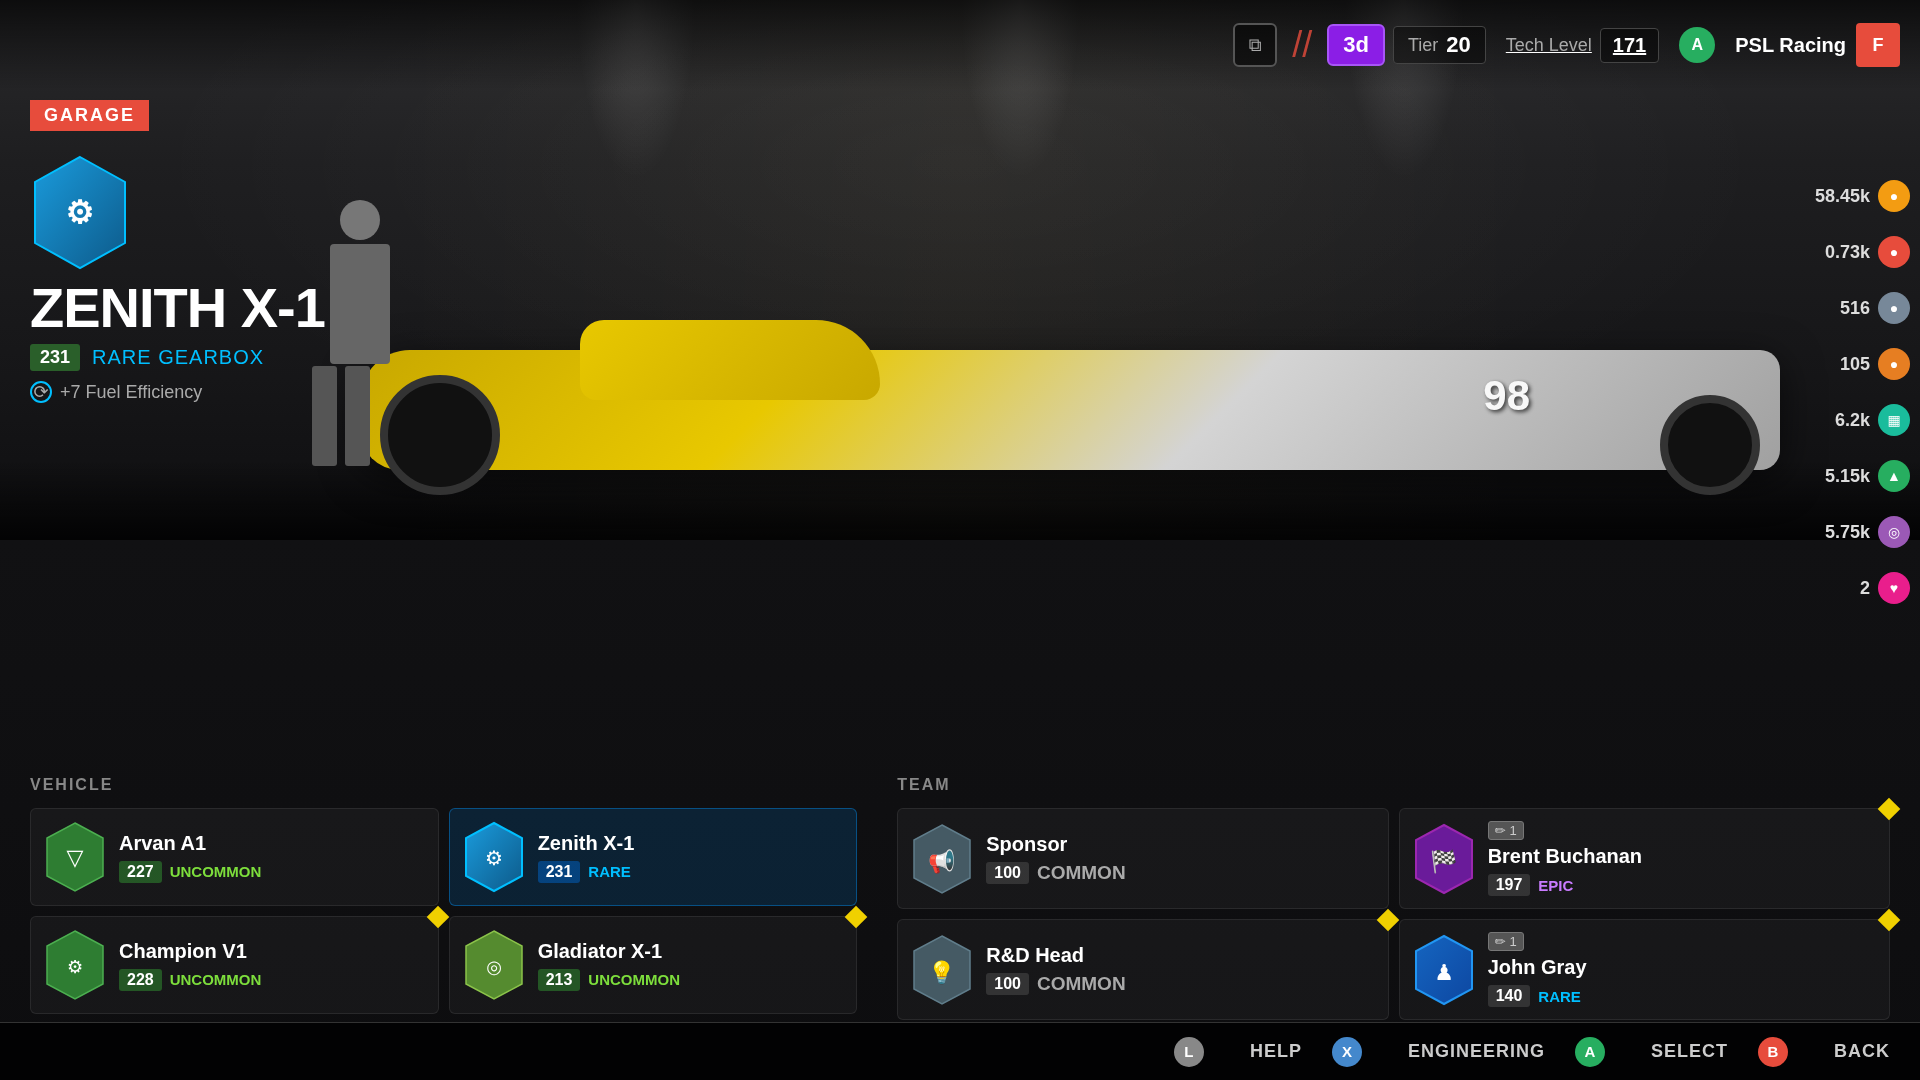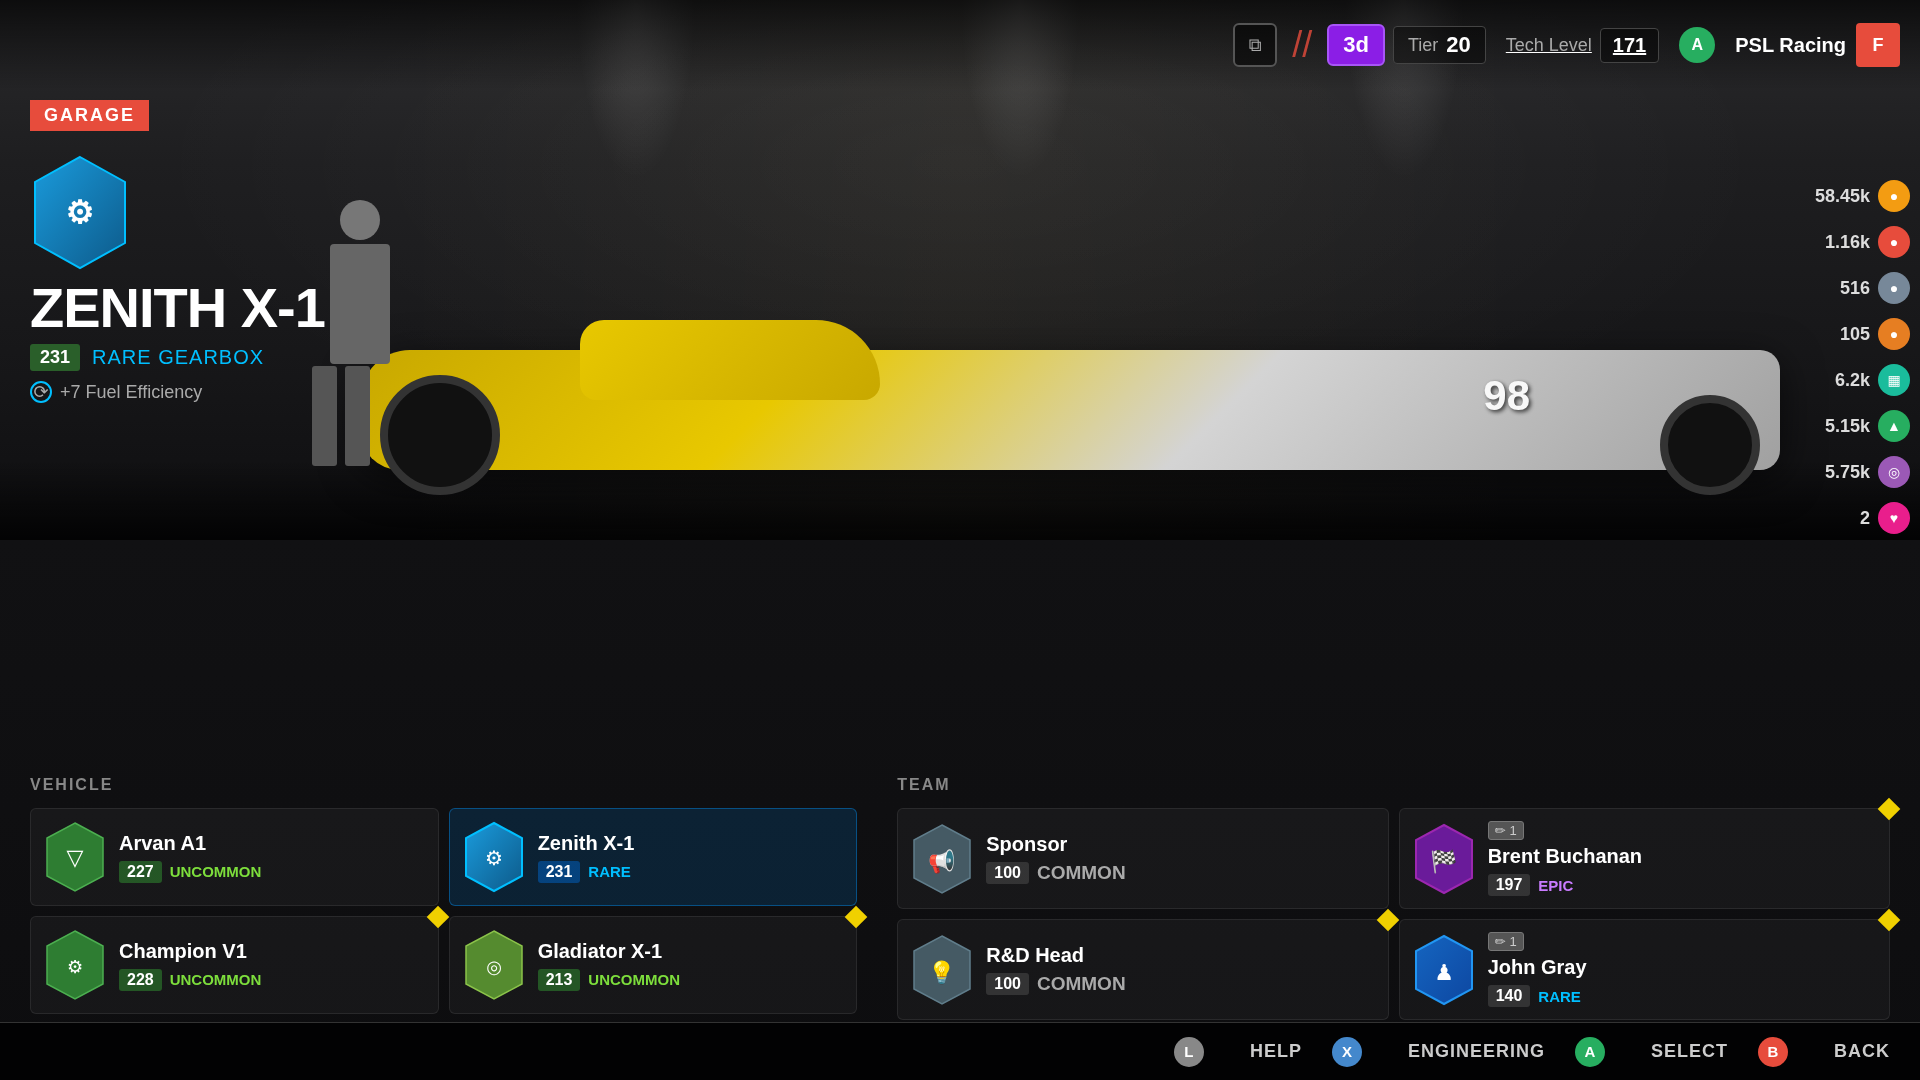--- a/index.html
+++ b/index.html
@@ -191,21 +191,21 @@
       display: flex; align-items: center; justify-content: center;
     }
 
     
     .resource-bar {
       position: absolute;
       top: 180px; right: 10px;
       z-index: 50;
       display: flex;
       flex-direction: column;
-      gap: 14px;
+      gap: 24px;
       align-items: flex-end;
     }
     .resource-item {
       display: flex; align-items: center; gap: 8px;
     }
     .resource-val {
       font-size: 18px;
       font-weight: bold;
       color: #ddd;
       min-width: 60px;
@@ -418,21 +418,21 @@
     <span>+7 Fuel Efficiency</span>
   </div>
 </div>
 
 <div class="resource-bar">
   <div class="resource-item">
     <span class="resource-val">58.45k</span>
     <div class="resource-icon res-gold">●</div>
   </div>
   <div class="resource-item">
-    <span class="resource-val">1.16k</span>
+    <span class="resource-val">0.73k</span>
     <div class="resource-icon res-red">●</div>
   </div>
   <div class="resource-item">
     <span class="resource-val">516</span>
     <div class="resource-icon" style="background:#778899;">●</div>
   </div>
   <div class="resource-item">
     <span class="resource-val">105</span>
     <div class="resource-icon res-orange">●</div>
   </div>

